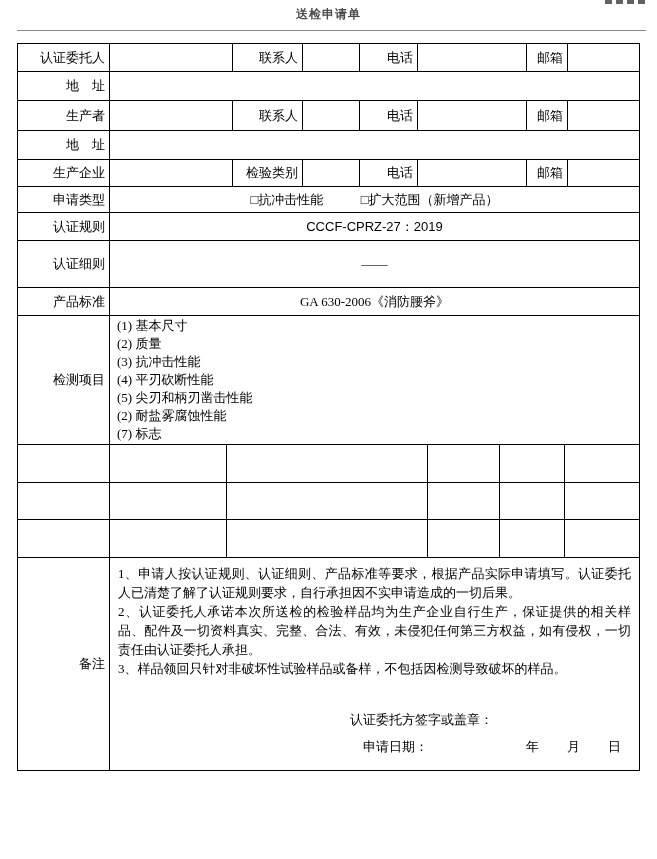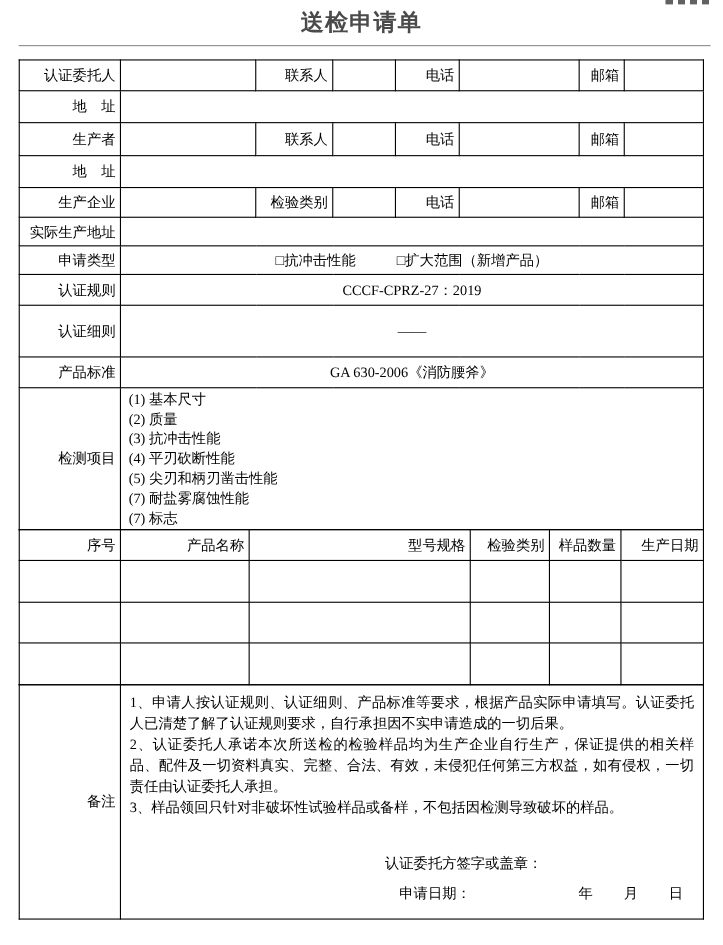--- a/index.html
+++ b/index.html
@@ -7,21 +7,21 @@
   body {
     width: 657px; height: 859px;
     position: relative;
     font-family: "Liberation Serif", "DejaVu Serif", serif;
     color: #000;
     overflow: hidden;
   }
   .page-title {
     margin-top: 6px;
     text-align: center;
-    font-size: 21px;
+    font-size: 12px;
     font-weight: bold;
     color: #4a4a4a;
     letter-spacing: 1px;
   }
   .title-rule {
     margin: 7px 11px 0 17px;
     border-top: 1px solid #8a8a8a;
     height: 0;
   }
   .corner-fragment {
@@ -42,21 +42,21 @@
     font-weight: normal;
     padding: 1px 4px;
     vertical-align: middle;
     overflow: hidden;
   }
   .lbl { text-align: right; }
   .ctr { text-align: center; }
   .lft { text-align: left; padding-left: 7px !important; }
   #info-table { margin-top: 12px; }
   #product-table, #remarks-table { margin-top: -1px; }
-  .latin { font-family: Liberation Serif, serif; text-align: center; }
+  .latin { font-family: Liberation Sans, sans-serif; text-align: center; }
   .test-items div { line-height: 18px; }
   .basis-line { line-height: 20px; }
   .remarks-cell {
     vertical-align: top !important;
     padding: 6px 8px 10px 8px !important;
   }
   .remarks-inner {
     display: flex; flex-direction: column;
     height: 196px;
   }
@@ -121,24 +121,20 @@
     <td class="lbl">生产企业</td>
     <td></td>
     <td class="lbl">检验类别</td>
     <td></td>
     <td class="lbl">电话</td>
     <td></td>
     <td class="lbl">邮箱</td>
     <td></td>
   </tr>
   <tr style="height:26px">
-    <td class="lbl">实际生产地址</td>
-    <td colspan="7"></td>
-  </tr>
-  <tr style="height:26px">
     <td class="lbl">申请类型</td>
     <td colspan="7" class="apptype-opts">
       <span class="opt1">□抗冲击性能</span>
       <span class="opt2">□扩大范围（新增产品）</span>
     </td>
   </tr>
   <tr style="height:28px">
     <td class="lbl">认证规则</td>
     <td colspan="7" class="ctr latin">CCCF-CPRZ-27：2019</td>
   </tr>
@@ -151,45 +147,37 @@
     <td colspan="7" class="ctr">GA 630-2006《消防腰斧》</td>
   </tr>
   <tr style="height:127px">
     <td class="lbl">检测项目</td>
     <td colspan="7" class="lft test-items">
       <div>(1) 基本尺寸</div>
       <div>(2) 质量</div>
       <div>(3) 抗冲击性能</div>
       <div>(4) 平刃砍断性能</div>
       <div>(5) 尖刃和柄刃凿击性能</div>
-      <div>(7) 耐盐雾腐蚀性能</div>
+      <div>(2) 耐盐雾腐蚀性能</div>
       <div>(7) 标志</div>
     </td>
   </tr>
 </tbody>
   </table>
 
 <table class="form" id="product-table">
   <colgroup>
     <col style="width:92px">
       <col style="width:117px">
       <col style="width:201px">
     <col style="width:72px">
       <col style="width:65px">
       <col style="width:75px">
   </colgroup>
   <tbody>
-      <tr style="height:28px">
-    <th class="lbl">序号</th>
-    <th class="lbl">产品名称</th>
-    <th class="lbl">型号规格</th>
-    <th class="lbl">检验类别</th>
-    <th class="lbl">样品数量</th>
-    <th class="lbl">生产日期</th>
-  </tr>
   <tr style="height:38px">
     <td></td>
     <td></td>
     <td></td>
     <td></td>
     <td></td>
     <td></td>
   </tr>
   <tr style="height:37px">
     <td></td>

